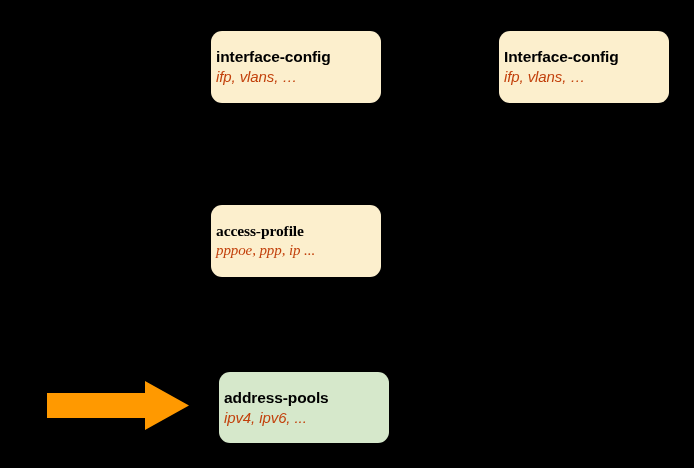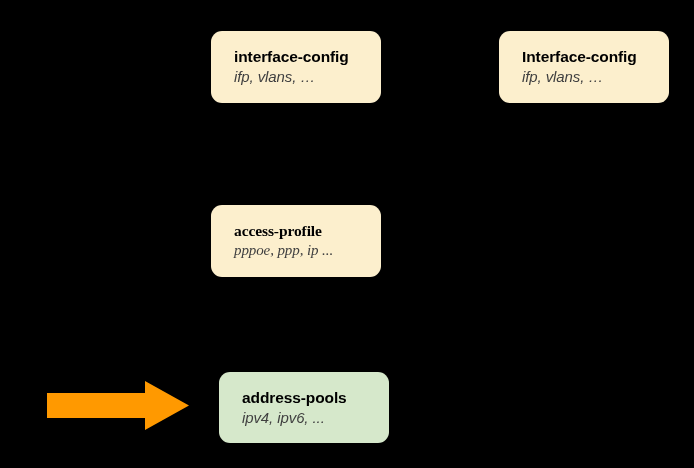--- a/index.html
+++ b/index.html
@@ -15,38 +15,38 @@
     position: relative;
     width: 694px;
     height: 468px;
     background: #000000;
     overflow: hidden;
   }
   .node {
     position: absolute;
     box-sizing: border-box;
     border-radius: 11px;
-    padding: 0 23px;
+    padding: 0 5px;
     display: flex;
     flex-direction: column;
     justify-content: center;
     align-items: flex-start;
   }
   .node-title {
     font-size: 15.5px;
     font-weight: bold;
     color: #000000;
     line-height: 1.30;
     letter-spacing: -0.1px;
     white-space: nowrap;
   }
   .node-sub {
     font-size: 15px;
     font-style: italic;
-    color: #404040;
+    color: #c2410c;
     line-height: 1.30;
     letter-spacing: -0.1px;
     white-space: nowrap;
   }
 
   
   #node-interface-config-left  { left: 211px; top: 31px;  width: 170px; height: 72px; }
   #node-interface-config-right { left: 499px; top: 31px;  width: 170px; height: 72px; }
   #node-access-profile         { left: 211px; top: 205px; width: 170px; height: 72px; }
   #node-address-pools          { left: 211px; top: 372px; width: 170px; height: 71px; margin-left: 8px; }

